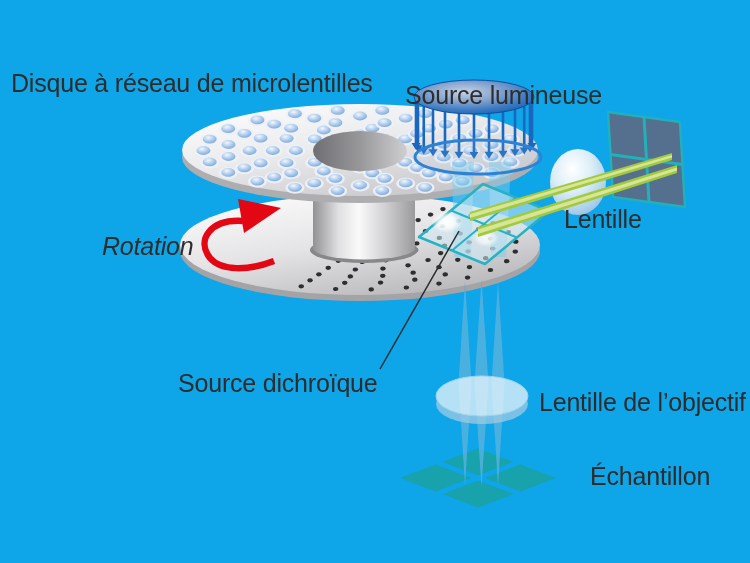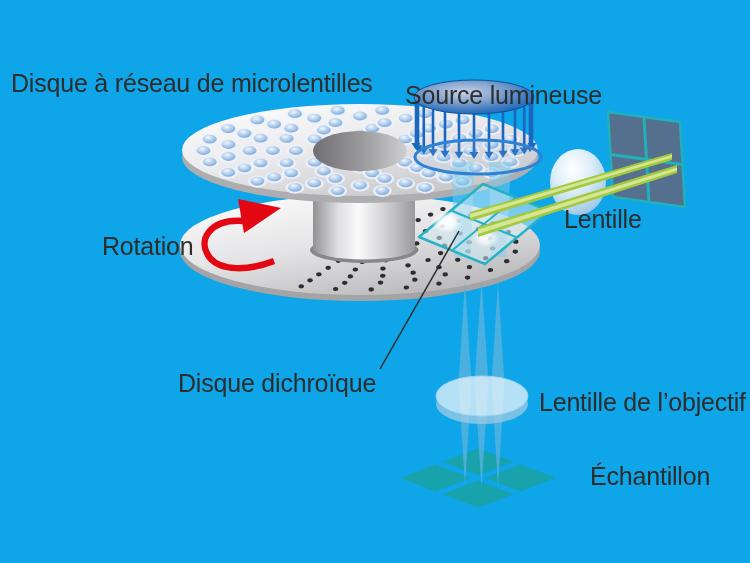--- a/index.html
+++ b/index.html
@@ -11,21 +11,21 @@
   .stage{position:relative;width:750px;height:563px;background:#0ea5e9;}
   .stage svg{position:absolute;left:0;top:0;}
   .lbl{
     position:absolute;
     font-size:25px;line-height:30px;
     color:#2d2d2d;white-space:nowrap;
     letter-spacing:-0.2px;
   }
   .lbl-microlens{left:11px;top:68px;}
   .lbl-source{left:405px;top:43px;margin-top:37px;}
-  .lbl-rotation{left:102px;top:231px;}
+  .lbl-rotation{left:102px;top:231px;font-style:italic;}
   .lbl-pinhole{left:10px;top:291px;}
   .lbl-dichroic{left:178px;top:368px;}
   .lbl-lens{left:564px;top:204px;}
   .lbl-objective{left:539px;top:387px;}
   .lbl-sample{left:590px;top:461px;}
 </style>
 </head>
 <body>
 
 <div class="stage">
@@ -381,17 +381,17 @@
 
     <g opacity="0.75">
       <ellipse cx="482" cy="404" rx="46" ry="20" fill="#9ecbe4"></ellipse>
       <ellipse cx="482" cy="396" rx="46" ry="20" fill="#ecf6fb" stroke="#c6e1f1"></ellipse>
     </g>
   </svg>
 
   <div class="lbl lbl-microlens">Disque à réseau de microlentilles</div>
   <div class="lbl lbl-source">Source lumineuse</div>
   <div class="lbl lbl-rotation">Rotation</div>
-  <div class="lbl lbl-dichroic">Disque dichroïque</div>
+  <div class="lbl lbl-dichroic">Source dichroïque</div>
   <div class="lbl lbl-lens">Lentille</div>
   <div class="lbl lbl-objective">Lentille de l’objectif</div>
   <div class="lbl lbl-sample">Échantillon</div>
 </div>
 
 </body></html>

